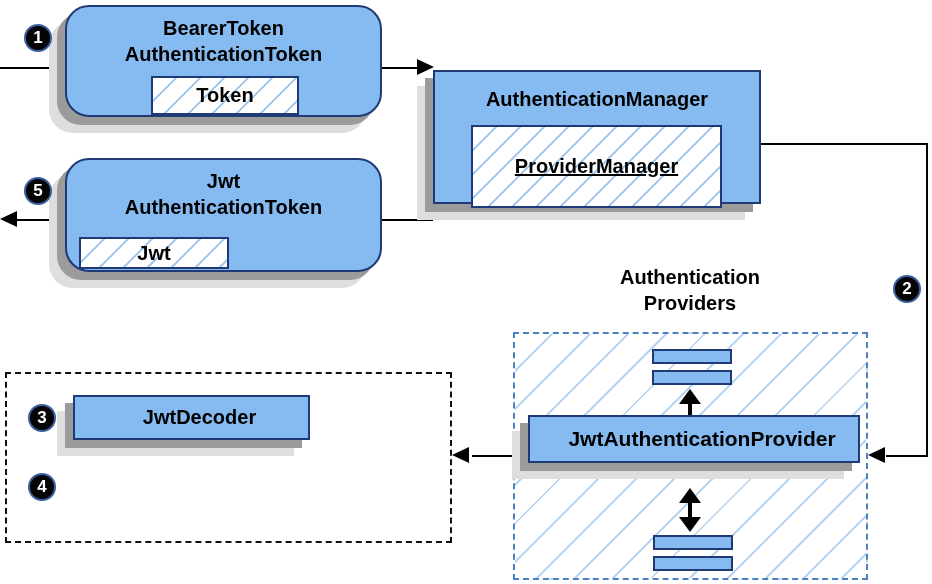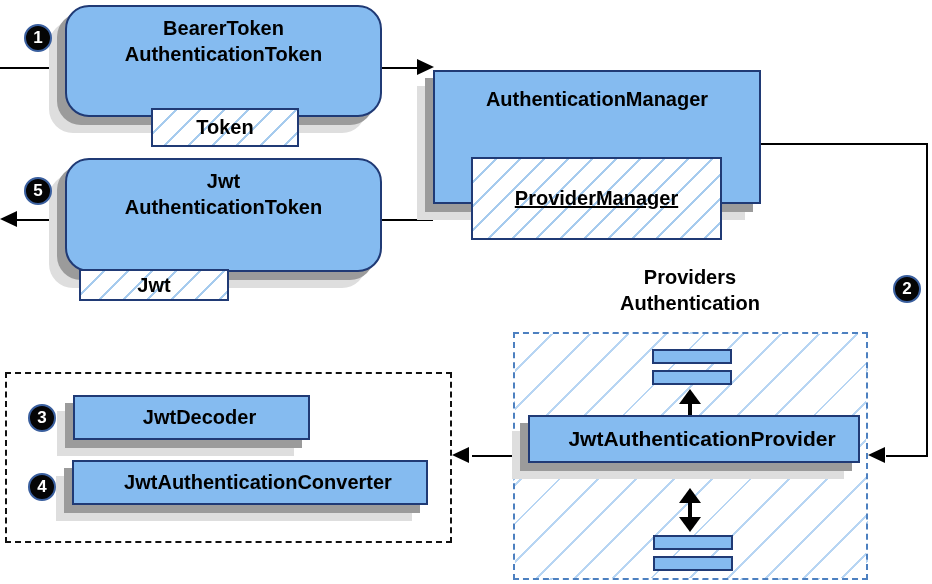--- a/index.html
+++ b/index.html
@@ -18,21 +18,21 @@
   }
   .rounded { border-radius:24px; }
   .flat-center { display:flex; align-items:center; justify-content:center;padding-left:16px; }
   .title-2line { position:absolute; left:0; right:0; top:8px; text-align:center; font-size:20px; line-height:26px; }
   .chip {
     position:absolute;
     background-color:#fff;
     background-image:repeating-linear-gradient(135deg, transparent 0 15px, #a6cbee 15px 17px);
     border:2px solid #203a75;
     text-align:center; font-size:20px;
-    display:flex; align-items:center; justify-content:center;margin-top:32px;
+    display:flex; align-items:center; justify-content:center;
   }
   .chip-light {
     background-image:repeating-linear-gradient(135deg, transparent 0 22px, #cadff5 22px 24px);
   }
   .hline { position:absolute; height:2px; background:#000; }
   .vline { position:absolute; width:2px; background:#000; }
   .arr-right { position:absolute; width:0; height:0;
     border-top:8px solid transparent; border-bottom:8px solid transparent; border-left:17px solid #000; }
   .arr-left { position:absolute; width:0; height:0;
     border-top:8px solid transparent; border-bottom:8px solid transparent; border-right:17px solid #000; }
@@ -98,22 +98,22 @@
 
   <div class="node rounded" style="left:65px; top:158px; width:317px; height:114px;">
     <div class="title-2line">
       <div>Jwt</div>
       <div>AuthenticationToken</div>
     </div>
     <div class="chip" style="left:12px; top:77px; width:150px; height:32px;">Jwt</div>
   </div>
 
   <div class="caption" style="left:588px; top:264px; width:204px;">
+    <div>Authentication</div>
     <div>Providers</div>
-    <div>Authentication</div>
   </div>
 
   <div class="region" style="left:513px; top:332px; width:355px; height:248px;"></div>
 
   <div class="mini-rect" style="left:652px; top:349px;"></div>
   <div class="mini-rect" style="left:652px; top:370px;"></div>
 
   <div class="arr-up" style="left:679px; top:389px;"></div>
   <div class="vline" style="left:688px; top:402px; height:18px; width:4px;"></div>
   <div class="arr-down" style="left:679px; top:418px;"></div>
@@ -124,21 +124,20 @@
   <div class="vline" style="left:688px; top:501px; height:18px; width:4px;"></div>
   <div class="arr-down" style="left:679px; top:517px;"></div>
 
   <div class="mini-rect" style="left:653px; top:535px;"></div>
   <div class="mini-rect" style="left:653px; top:556px;"></div>
 
   <div class="dotted-group" style="left:5px; top:372px; width:447px; height:171px;"></div>
 
   <div class="node flat-center" style="left:73px; top:395px; width:237px; height:45px; font-size:20px;">JwtDecoder</div>
 
-  <div class="node flat-center" style="left:72px; top:460px; width:356px; height:45px; font-size:20px;">JwtAuthenticationConverter</div>
 
   <div class="badge" style="left:24px; top:24px;">1</div>
   <div class="badge" style="left:893px; top:275px;">2</div>
   <div class="badge" style="left:28px; top:404px;">3</div>
   <div class="badge" style="left:28px; top:473px;">4</div>
   <div class="badge" style="left:24px; top:177px;">5</div>
 
 </div>
 
 </body></html>

